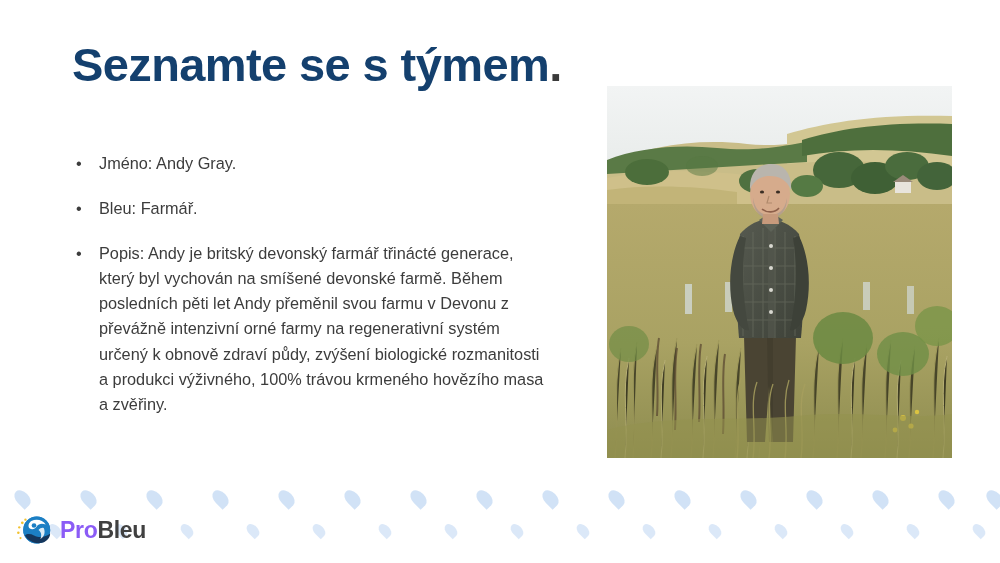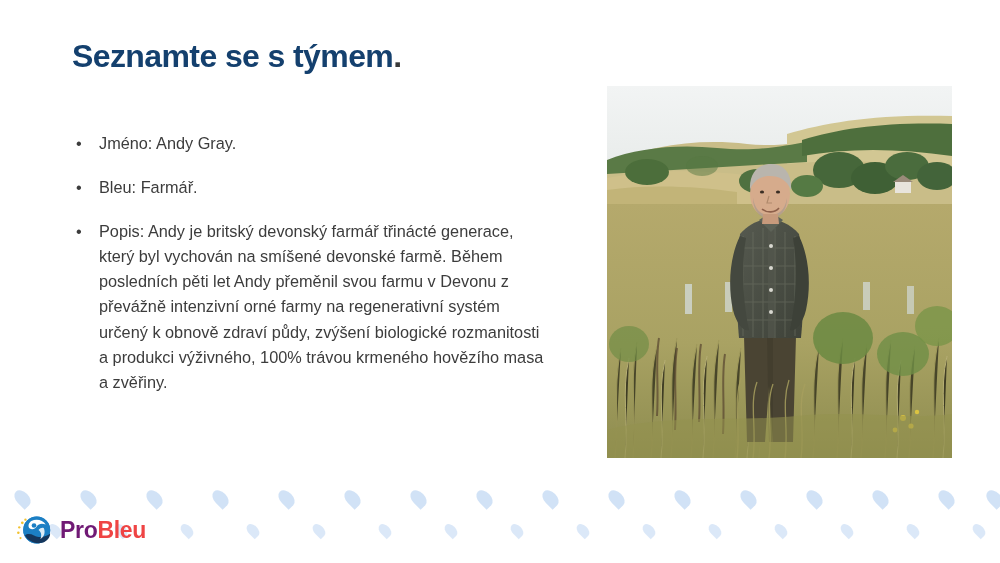--- a/index.html
+++ b/index.html
@@ -14,21 +14,21 @@
     background: #ffffff;
     overflow: hidden;
     font-family: "Liberation Sans", sans-serif;
   }
 
   
   .slide-title {
     position: absolute;
     left: 72px;
     top: 38px;
-    font-size: 32px;
+    font-size: 47px;
     font-weight: bold;
     letter-spacing: -0.6px;
     color: #14406E;
     white-space: nowrap;
     line-height: 1.15;
   }
   .slide-title .title-period {
     color: #3a3a3a;
     font-weight: bold;
   }
@@ -50,21 +50,21 @@
   }
   .bullet-item:last-child { margin-bottom: 0; }
   .bullet-dot {
     position: absolute;
     left: 4px;
     top: 0;
     font-size: 16.3px;
     line-height: 1.54;
     color: #3c3c3c;
   }
-  .bullet-text { display: block; }
+  .bullet-text { display: block; margin-top: 20px; }
 
   
   .photo {
     position: absolute;
     left: 607px;
     top: 86px;
     width: 345px;
     height: 372px;
     overflow: hidden;
     background: #8a9a6a;
@@ -104,22 +104,22 @@
     align-items: center;
     gap: 8px;
   }
   .logo-mark { width: 36px; height: 36px; display: block; }
   .logo-word {
     font-size: 23px;
     font-weight: bold;
     letter-spacing: -0.3px;
     line-height: 1;
   }
-  .logo-pro { color: #701a75; }
-  .logo-bleu { color: #ef4444; }
+  .logo-pro { color: #8b5cf6; }
+  .logo-bleu { color: #404040; }
 </style>
 </head>
 <body>
 
 <div class="slide">
 
   <div class="slide-title">
     <span>Seznamte se s týmem</span><span class="title-period">.</span>
   </div>
 

